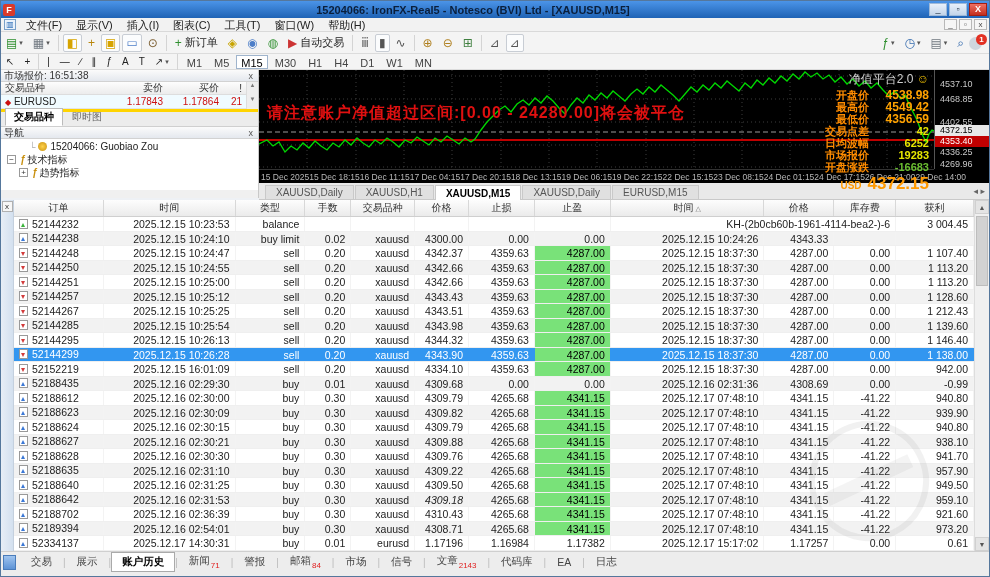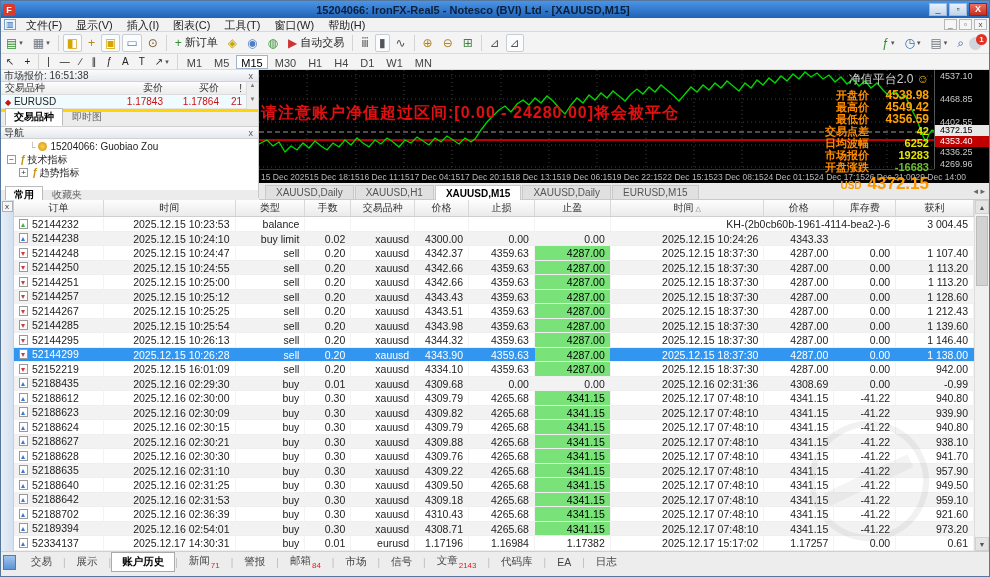--- a/index.html
+++ b/index.html
@@ -65,21 +65,21 @@
   .navfill{background:#fff;height:8px;}
 
   
   .chart{position:absolute;top:69px;left:258px;right:0;height:113px;background:#000;}
   .plot{position:absolute;top:0;left:0;width:677px;height:99px;overflow:hidden;}
   .scale{position:absolute;top:0;right:0;width:55px;height:99px;border-left:1px solid #555;background:#000;}
   .scale .pl{position:absolute;left:0;right:0;font-size:9px;color:#c8c8c8;padding-left:5px;height:11px;line-height:11px;white-space:nowrap;}
   .scale .pl.white{background:#e8e8e8;color:#000;}
   .scale .pl.red{background:#c00000;color:#fff;}
   .ohlc{position:absolute;top:2px;left:4px;color:#e8e8e8;font-size:10px;white-space:nowrap;z-index:5;}
-  .warn1{position:absolute;top:33px;left:2px;color:#e01010;font-size:16px;font-weight:bold;white-space:nowrap;z-index:5;letter-spacing:1px;}
+  .warn1{position:absolute;top:33px;left:8px;color:#e01010;font-size:16px;font-weight:bold;white-space:nowrap;z-index:5;letter-spacing:1px;}
   .warn2{position:absolute;top:53px;left:60px;color:#d8b400;font-size:13px;font-weight:bold;white-space:nowrap;z-index:5;}
   .stats{position:absolute;top:1px;right:60px;text-align:right;z-index:6;}
   .stats .plat{color:#d0d0d0;font-size:12px;margin-bottom:1px;}
   .stats .plat .sm{color:#f0c000;}
   .srow{display:flex;justify-content:flex-end;align-items:baseline;height:12px;line-height:12px;}
   .srow .sl{color:#ff8c00;font-size:11px;font-weight:bold;margin-right:8px;}
   .srow .sv{font-size:11px;font-weight:bold;min-width:52px;}
   .srow .sv.big{color:#ffa200;font-size:12px;}
   .srow .sv.yel{color:#e6e600;}
   .srow .sv.grn{color:#6abe30;}
@@ -347,24 +347,20 @@
           <span class="fic">ƒ</span>
           <span>技术指标</span>
         </div>
         <div class="navrow" style="padding-left: 16px;">
           <span class="exp">+</span>
           <span class="fic">ƒ</span>
           <span>趋势指标</span>
         </div>
       </div>
     <div class="navfill"></div>
-    <div class="ptabs" id="navtabs">
-        <span class="ptab active">常用</span>
-        <span class="ptab">收藏夹</span>
-      </div>
   </div>
 
   <div class="chart">
     <div class="plot" id="plot">
         <svg width="677" height="99" viewBox="0 0 677 99" preserveAspectRatio="none" style="position: absolute; left: 0px; top: 0px;">
           <line x1="48" y1="0" x2="48" y2="99" stroke="#3c3c3c" stroke-width="1" stroke-dasharray="1,3"></line>
           <line x1="97" y1="0" x2="97" y2="99" stroke="#3c3c3c" stroke-width="1" stroke-dasharray="1,3"></line>
           <line x1="145" y1="0" x2="145" y2="99" stroke="#3c3c3c" stroke-width="1" stroke-dasharray="1,3"></line>
           <line x1="193" y1="0" x2="193" y2="99" stroke="#3c3c3c" stroke-width="1" stroke-dasharray="1,3"></line>
           <line x1="242" y1="0" x2="242" y2="99" stroke="#3c3c3c" stroke-width="1" stroke-dasharray="1,3"></line>
@@ -418,21 +414,21 @@
             <span class="sl">开盘涨跌</span>
             <span class="sv grn">-16683</span>
           </div>
         </div>
       <div class="usdline">
         <span class="cur">USD</span>
         <span class="last">4372.15</span>
       </div>
     </div>
     <div class="scale" id="scale">
-        <div class="pl" style="top: 1px;">4537.10</div>
+        <div class="pl" style="top: 9px;">4537.10</div>
         <div class="pl" style="top: 24px;">4468.85</div>
         <div class="pl" style="top: 47px;">4402.55</div>
         <div class="pl white" style="top: 55px;">4372.15</div>
         <div class="pl red" style="top: 66px;">4353.40</div>
         <div class="pl" style="top: 77px;">4336.25</div>
         <div class="pl" style="top: 89px;">4269.96</div>
       </div>
     <div class="timeaxis" id="timeaxis">
         <span>15 Dec 2025</span>
         <span>15 Dec 18:15</span>
@@ -843,21 +839,21 @@
             <div class="td l ordcell" style="width: 90px;">
               <span class="doc">
                 <i style="color: rgb(59, 120, 214); font-size: 8px; line-height: 7px;">▴</i>
               </span>
               <span>52188642</span>
             </div>
             <div class="td r" style="width: 132px;">2025.12.16 02:31:53</div>
             <div class="td r" style="width: 70px;">buy</div>
             <div class="td r" style="width: 46px;">0.30</div>
             <div class="td r" style="width: 64px;">xauusd</div>
-            <div class="td r" style="width: 54px;">4309.18</div>
+            <div class="td r" style="width: 54px; font-style: italic;">4309.18</div>
             <div class="td r" style="width: 66px;">4265.68</div>
             <div class="td r green" style="width: 76px;">4341.15</div>
             <div class="td r" style="width: 154px;">2025.12.17 07:48:10</div>
             <div class="td r" style="width: 70px;">4341.15</div>
             <div class="td r" style="width: 62px;">-41.22</div>
             <div class="td r" style="width: 78px;">959.10</div>
           </div>
           <div class="trow">
             <div class="td l ordcell" style="width: 90px;">
               <span class="doc">

